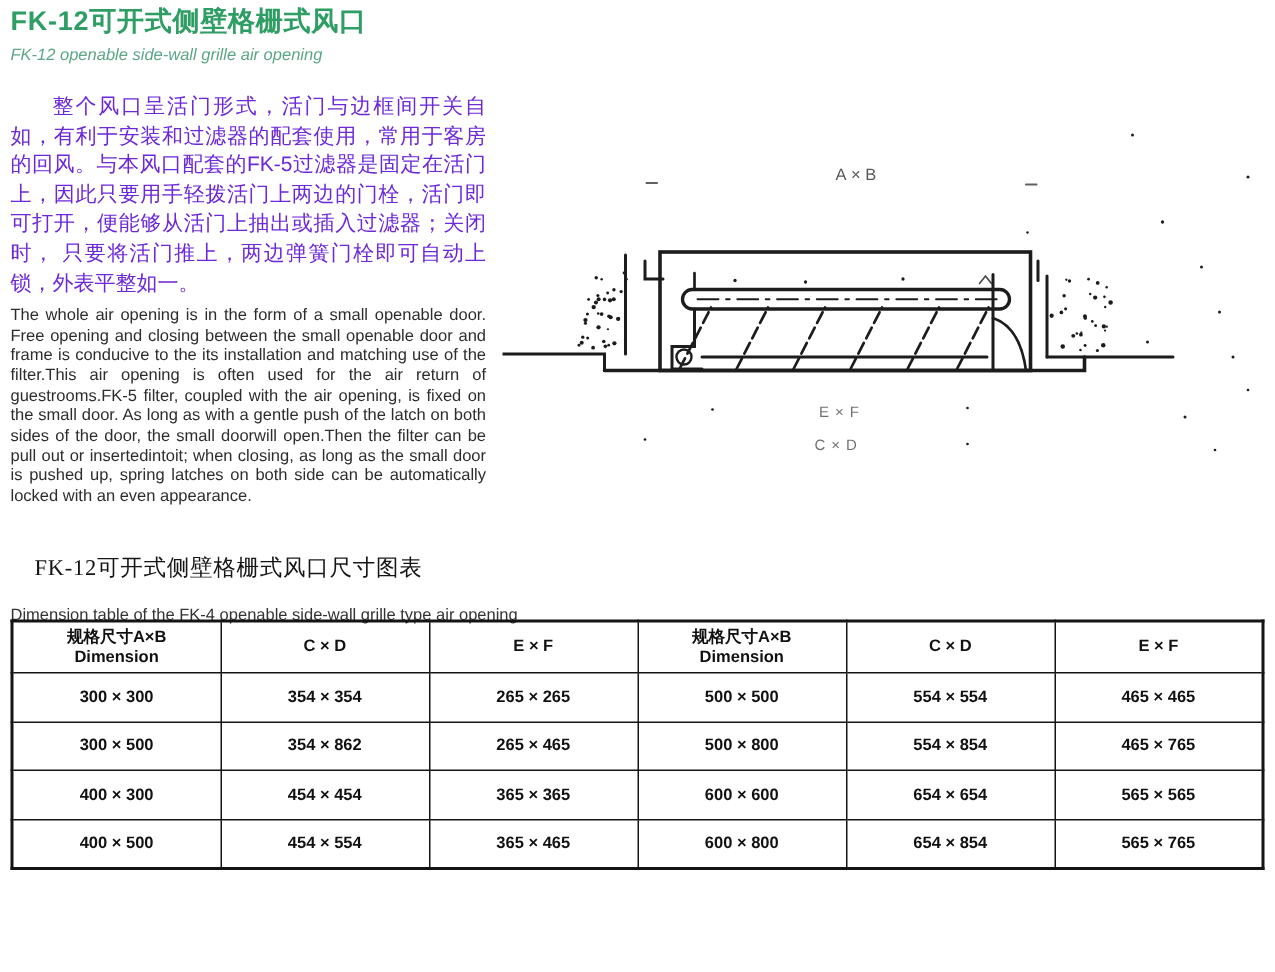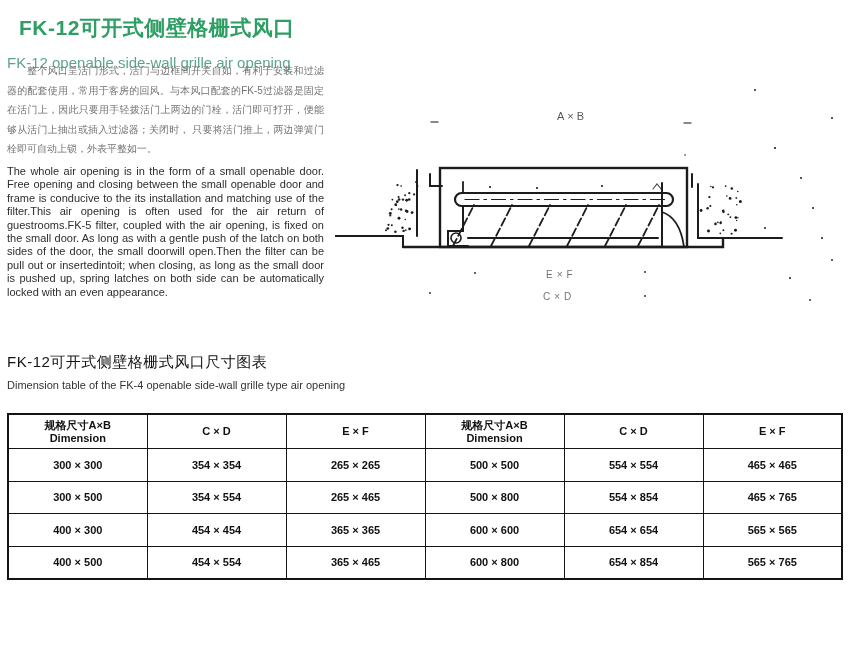--- a/index.html
+++ b/index.html
@@ -2,31 +2,31 @@
 <html><head>
 <meta charset="utf-8">
 <style>
   html,body{margin:0;padding:0;background:#fff;}
   .page{
     position:relative;width:850px;height:648px;background:#fff;overflow:hidden;
     font-family:"Liberation Sans",sans-serif;color:#1a1a1a;
   }
   
   .hdr{position:absolute;left:7px;top:2px;}
-  .title{font-size:21px;font-weight:bold;color:#2E9E64;letter-spacing:0.5px;margin:12px;text-align:right;}
-  .subtitle{font-size:15px;color:#5CA687;margin-top:5px;}
+  .title{font-size:18px;font-weight:bold;color:#2E9E64;letter-spacing:0.5px;margin:0;}
+  .subtitle{font-size:11px;color:#5CA687;margin-top:5px;font-style:italic;}
   
   .intro{position:absolute;left:7px;top:61px;width:317px;}
-  .cn{font-size:10px;line-height:19.6px;text-align:justify;text-indent:2em;color:#737373;}
+  .cn{font-size:14px;line-height:19.6px;text-align:justify;text-indent:2em;color:#6d28d9;}
   .en{margin-top:6px;font-size:11px;line-height:13.4px;text-align:justify;color:#2d2d2d;}
   
   .drawing{position:absolute;left:335px;top:60px;width:505px;height:278px;}
   
   .section{position:absolute;left:7px;top:353px;}
-  .sec-title{font-size:15px;font-weight:normal;color:#151515;margin:0;letter-spacing:0.5px;}
+  .sec-title{font-size:15px;font-weight:normal;color:#151515;margin:16px;letter-spacing:0.5px;font-family:Liberation Serif, serif;}
   .sec-caption{font-size:11px;color:#333;margin-top:7px;}
   
   table.dim{
     position:absolute;left:7px;top:413px;width:836px;
     border-collapse:collapse;table-layout:fixed;
     border:2.5px solid #141414;
     padding-left:13px;
   }
   table.dim th,table.dim td{
     border:1.5px solid #141414;text-align:center;vertical-align:middle;
@@ -214,21 +214,21 @@
         <tr>
           <td>300 × 300</td>
           <td>354 × 354</td>
           <td>265 × 265</td>
           <td>500 × 500</td>
           <td>554 × 554</td>
           <td>465 × 465</td>
         </tr>
         <tr>
           <td>300 × 500</td>
-          <td>354 × 554</td>
+          <td>354 × 862</td>
           <td>265 × 465</td>
           <td>500 × 800</td>
           <td>554 × 854</td>
           <td>465 × 765</td>
         </tr>
         <tr>
           <td>400 × 300</td>
           <td>454 × 454</td>
           <td>365 × 365</td>
           <td>600 × 600</td>

